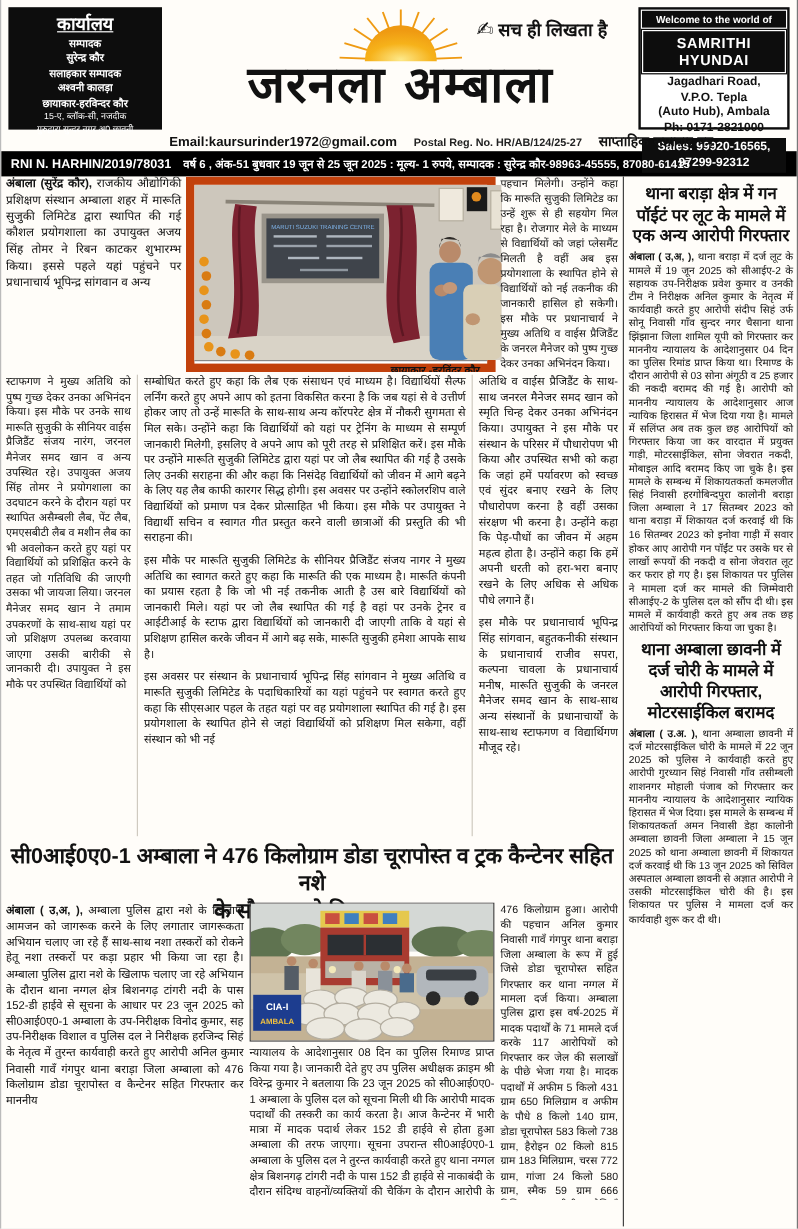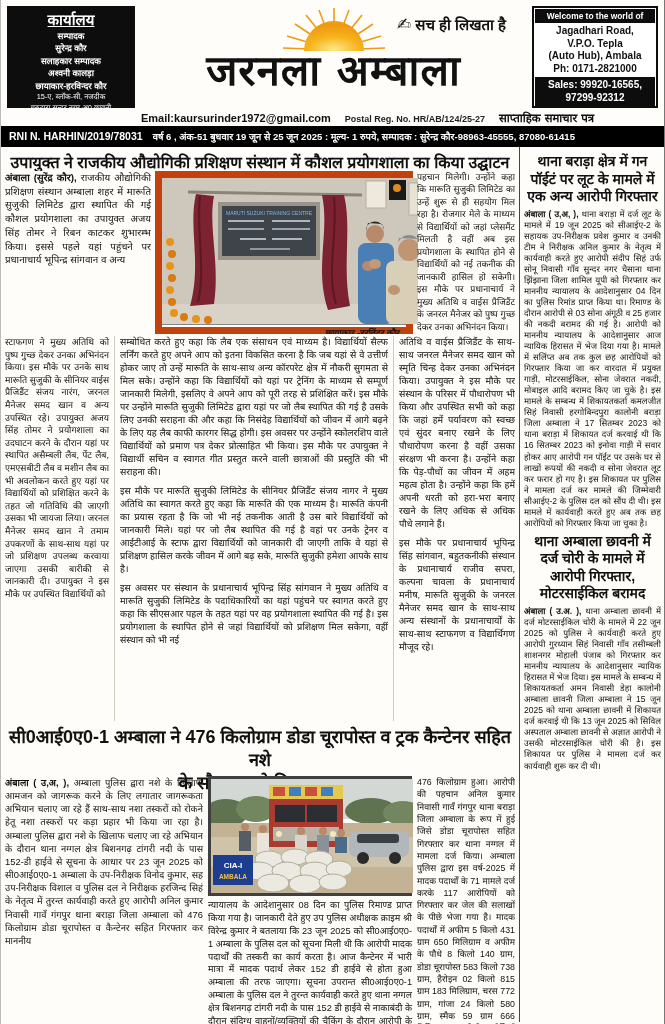--- a/index.html
+++ b/index.html
@@ -50,21 +50,21 @@
   .row2{display:flex;gap:5px;height:385px;overflow:hidden;margin-top:2px;}
   .colA{width:104px;font-size:9px;}
   .colB{flex:1;border-left:1px solid #cfcac0;border-right:1px solid #cfcac0;padding:0 5px;}
   .colB p{margin:0 0 6px 0;font-size:9.3px;}
   .colC{width:116px;font-size:9px;}
   .colC p{margin:0 0 6px 0;}
   .h2big{font-size:18px;font-weight:bold;text-align:center;line-height:1.28;padding:5px 0 3px 0;height:55px;box-sizing:border-box;}
   .row3{display:flex;gap:5px;height:248px;overflow:hidden;}
   .scol1{width:198px;font-size:9.4px;}
   .smid{width:204px;}
-  .smid .photo2-wrap{border:3px solid #404040;margin-bottom:3px;}
+  .smid .photo2-wrap{border:1px solid #404040;margin-bottom:3px;}
   .smid .photo2-wrap svg{display:block;}
   .smid .bodytext{font-size:9.2px;}
   .scol3{flex:1;font-size:8.8px;}
   .rail-h{font-size:14px;font-weight:bold;text-align:center;line-height:1.25;padding:4px 0 3px 0;}
   .rail-body{font-size:8.5px;line-height:1.3;text-align:justify;}
 </style>
 </head>
 <body>
 
 <div class="page">
@@ -106,20 +106,21 @@
         <path d="M25,45 A30,30 0 0 1 85,45 Z" fill="url(#sg)"></path>
       </svg>
       <div class="tagline-row">
         <span class="pen-icon">✍</span><span>सच ही लिखता है</span>
       </div>
       <div class="masthead">जरनला अम्बाला</div>
     </div>
 
     <div class="ad-box">
       <div class="ad-welcome">Welcome to the world of</div>
+      <div class="ad-brand">SAMRITHI HYUNDAI</div>
       <div class="ad-addr">
         <div>Jagadhari Road,</div>
         <div>V.P.O. Tepla</div>
         <div>(Auto Hub), Ambala</div>
         <div>Ph: 0171-2821000</div>
       </div>
       <div class="ad-sales">
         <div>Sales: 99920-16565,</div>
         <div>97299-92312</div>
       </div>
@@ -133,21 +134,20 @@
   </div>
 
   <div class="rni-bar">
     <span class="rni-reg">RNI N. HARHIN/2019/78031</span>
     <span class="rni-details">वर्ष 6 , अंक-51 बुधवार 19 जून से 25 जून 2025 : मूल्य- 1 रुपये, सम्पादक : सुरेन्द्र कौर-98963-45555, 87080-61415</span>
   </div>
 
   <div class="main">
 
     <div class="left-main">
-      <div class="h1">उपायुक्त ने राजकीय औद्योगिकी प्रशिक्षण संस्थान में कौशल प्रयोगशाला का किया उद्घाटन</div>
 
       <div class="row1">
         <div class="bodytext introcol">
           <span class="dateline">अंबाला (सुरेंद्र कौर),</span>
           <span>राजकीय औद्योगिकी प्रशिक्षण संस्थान अम्बाला शहर में मारूति सुजुकी लिमिटेड द्वारा स्थापित की गई कौशल प्रयोगशाला का उपायुक्त अजय सिंह तोमर ने रिबन काटकर शुभारम्भ किया। इससे पहले यहां पहुंचने पर प्रधानाचार्य भूपिन्द्र सांगवान व अन्य</span>
         </div>
 
         <div class="photo1-wrap">
           <svg viewBox="0 0 256 146" width="256" height="146">
             <rect x="0" y="0" width="256" height="146" fill="#cdc7bc"></rect>

